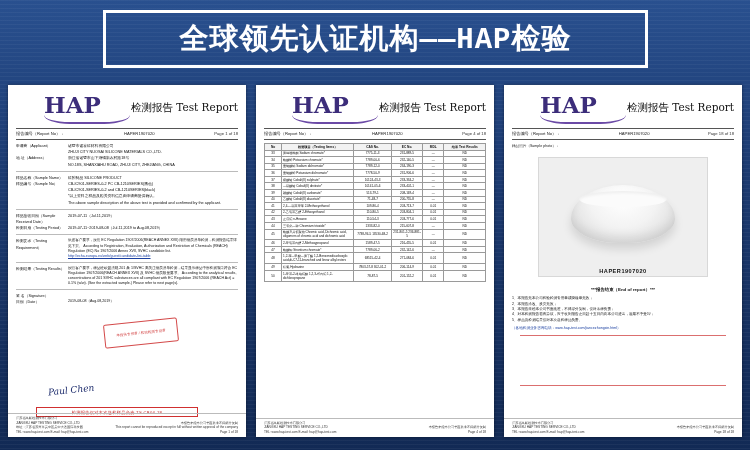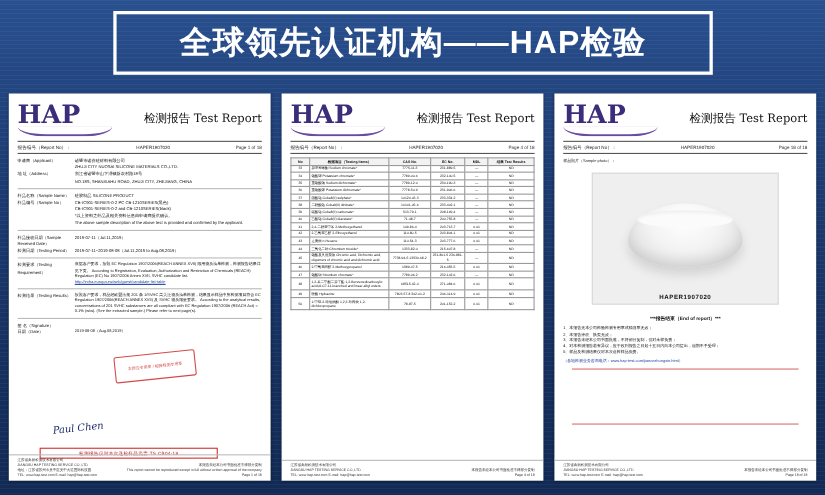--- a/index.html
+++ b/index.html
@@ -15,38 +15,38 @@
       linear-gradient(180deg,#29508f 0%,#1d3c73 35%,#16305f 75%,#122a55 100%);
   }
   
   .banner{
     position:absolute;left:103px;top:10px;width:545px;height:58px;
     border:3px solid #ffffff;box-sizing:border-box;
     display:flex;align-items:center;justify-content:center;
   }
   .banner-text{
     color:#ffffff;font-size:29px;font-weight:bold;letter-spacing:1px;
-    font-family:Liberation Sans, sans-serif;
+    font-family:Liberation Mono, monospace;
     white-space:nowrap;
   }
   
   .docs{
     position:absolute;left:8px;top:85px;width:734px;height:355px;
     display:flex;justify-content:space-between;
   }
   .doc{
     width:238px;height:352px;background:#ffffff;position:relative;
     box-shadow:0 0 3px rgba(0,0,0,0.45);overflow:hidden;
   }
   .doc-inner{position:absolute;left:0;top:0;right:0;bottom:0;padding:7px 8px 0 8px;box-sizing:border-box;}
 
   
   .doc-head{display:flex;align-items:flex-start;justify-content:space-between;height:34px;}
   .logo{
-    position:relative;width:86px;height:30px;
+    position:relative;width:86px;height:30px;margin-left:28px;
   }
   .logo-text{
     font-family:"DejaVu Serif","Liberation Serif",serif;
     font-size:23px;font-weight:bold;color:#3c2d7a;letter-spacing:0px;line-height:26px;
   }
   .logo-swoosh{
     position:absolute;left:0;top:23px;width:86px;height:7px;
     border-bottom:2px solid #6b4aa6;border-radius:0 0 40px 40px/0 0 14px 14px;
   }
   .doc-title{

